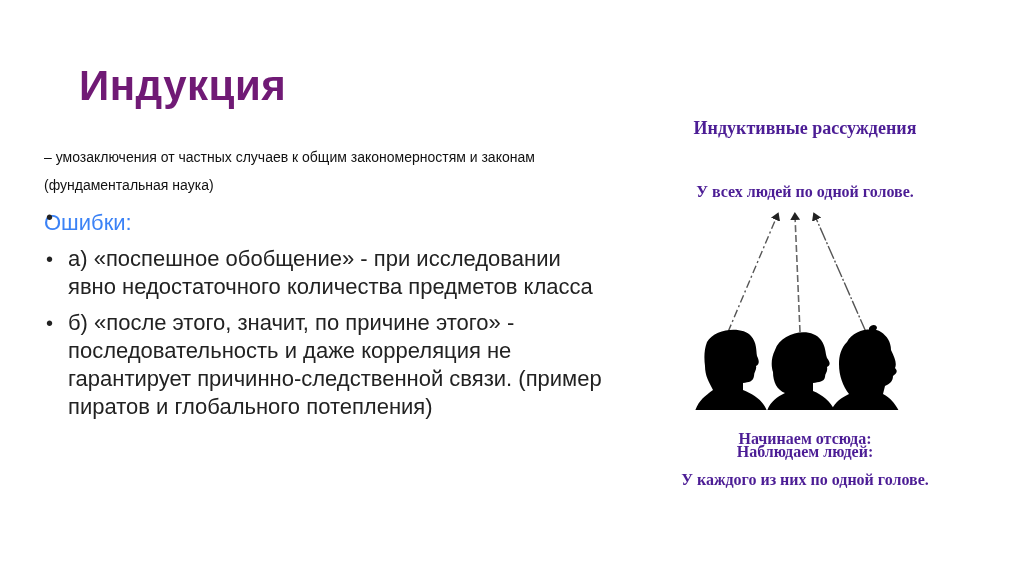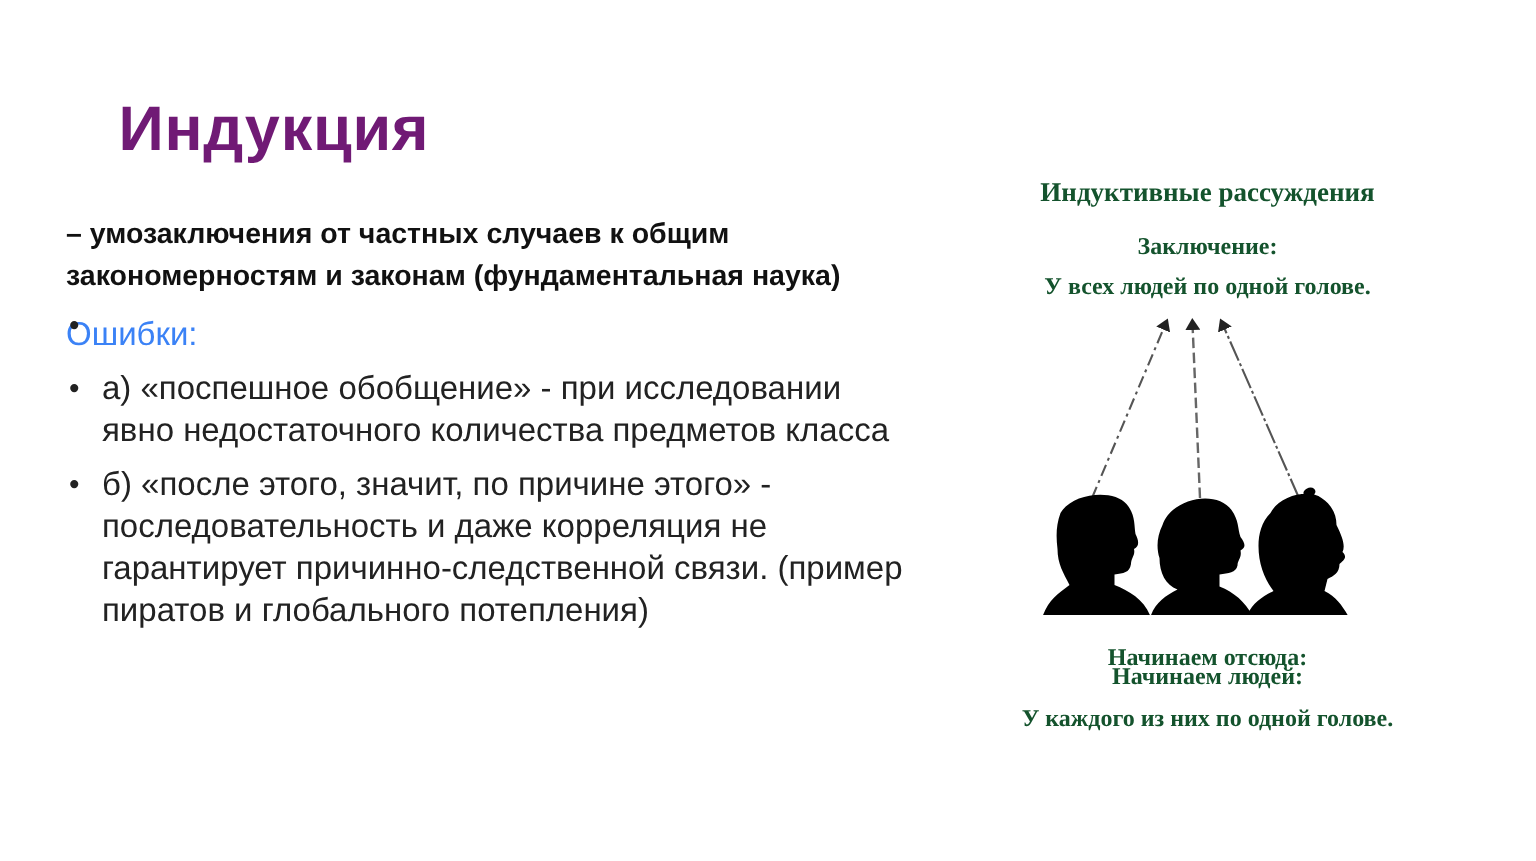--- a/index.html
+++ b/index.html
@@ -26,22 +26,22 @@
       margin: 0;
       line-height: 56px;
     }
     .content {
       position: absolute;
       left: 44px;
       top: 143px;
       width: 570px;
     }
     .definition {
-      font-weight: bold;
-      font-size: 19px;
+      font-weight: normal;
+      font-size: 14px;
       line-height: 28px;
       color: #111;
       margin: 0 0 4px 0;
     }
     .para {
       font-size: 22px;
       line-height: 28px;
       color: #3b82f6;
     }
     .bullet {
@@ -61,21 +61,21 @@
     .errors { margin-bottom: 8px; }
     .b2 { margin-bottom: 8px; }
 
     .figure {
       position: absolute;
       left: 625px;
       top: 110px;
       width: 360px;
       height: 390px;
       font-family: "Liberation Serif", "DejaVu Serif", serif;
-      color: #14532d;
+      color: #4c1d95;
     }
     .fig-line {
       position: absolute;
       left: 0;
       width: 360px;
       text-align: center;
       font-weight: bold;
       white-space: nowrap;
     }
     .fig-title { top: 8px; font-size: 18px; }
@@ -110,21 +110,20 @@
   </div>
 
   <div class="bullet">
     <span class="dot">•</span>
     <span>б) «после этого, значит, по причине этого» - последовательность и даже корреляция не гарантирует причинно-следственной связи. (пример пиратов и глобального потепления)</span>
   </div>
 </div>
 
 <div class="figure">
   <div class="fig-line fig-title">Индуктивные рассуждения</div>
-  <div class="fig-line fig-conc-label">Заключение:</div>
   <div class="fig-line fig-conc-text">У всех людей по одной голове.</div>
 
   <svg class="fig-svg" width="360" height="300" viewBox="0 0 360 300">
     <defs>
       <marker id="arrowhead" markerWidth="8" markerHeight="10" refX="4" refY="5" orient="auto-start-reverse" markerUnits="userSpaceOnUse">
         <path d="M0,0 L8,5 L0,10 Z" fill="#222"></path>
       </marker>
     </defs>
 
     <g>
@@ -142,15 +141,15 @@
     </g>
     <g fill="#000">
       <path d="M150,240 C156,222 186,216 196,230 C201,237 200,242 202,248 C205,252 206,255 202,257 C203,262 200,263 200,267 C199,272 194,272 188,273 L188,281 C198,285 206,292 210,301 L142,301 C145,292 152,287 160,283 C152,280 148,272 148,262 C146,256 146,248 150,240 Z"></path>
     </g>
     <g fill="#000">
       <path d="M222,232 C228,220 248,216 256,222 C262,226 266,232 266,240 C270,248 272,254 270,258 C274,262 270,264 268,266 C268,272 264,274 260,276 L258,284 C266,288 270,294 274,301 L206,301 C210,292 216,288 224,284 C218,276 214,266 214,254 C214,246 216,238 222,232 Z M244,218 C246,214 252,214 252,218 L250,222 L244,222 Z"></path>
     </g>
   </svg>
 
   <div class="fig-line fig-start">Начинаем отсюда:</div>
-  <div class="fig-line fig-observe">Начинаем людей:</div>
+  <div class="fig-line fig-observe">Наблюдаем людей:</div>
   <div class="fig-line fig-each">У каждого из них по одной голове.</div>
 </div>
 
 </body></html>

